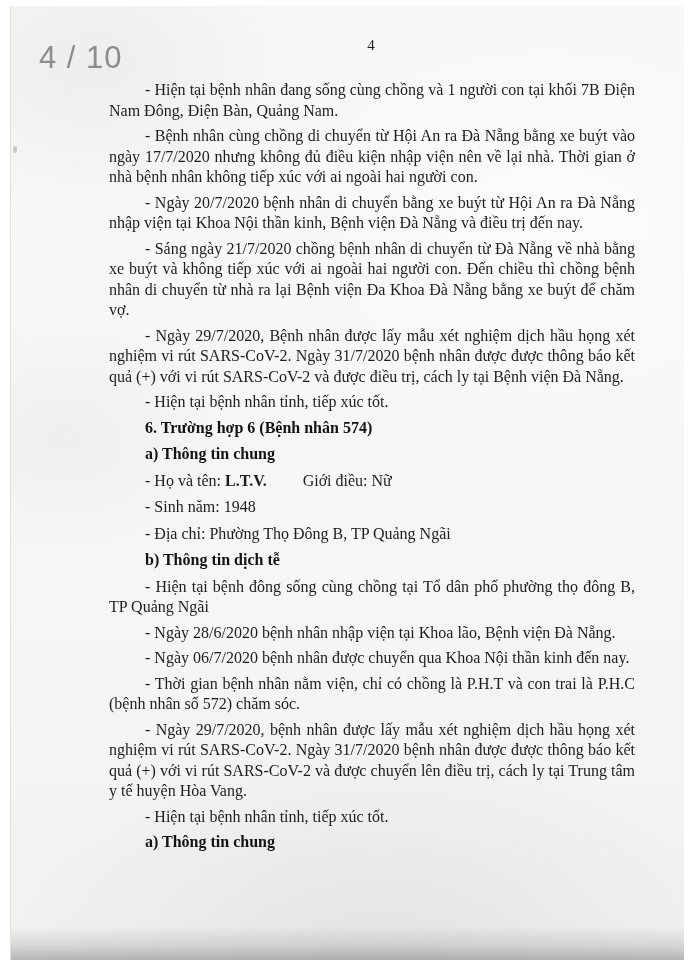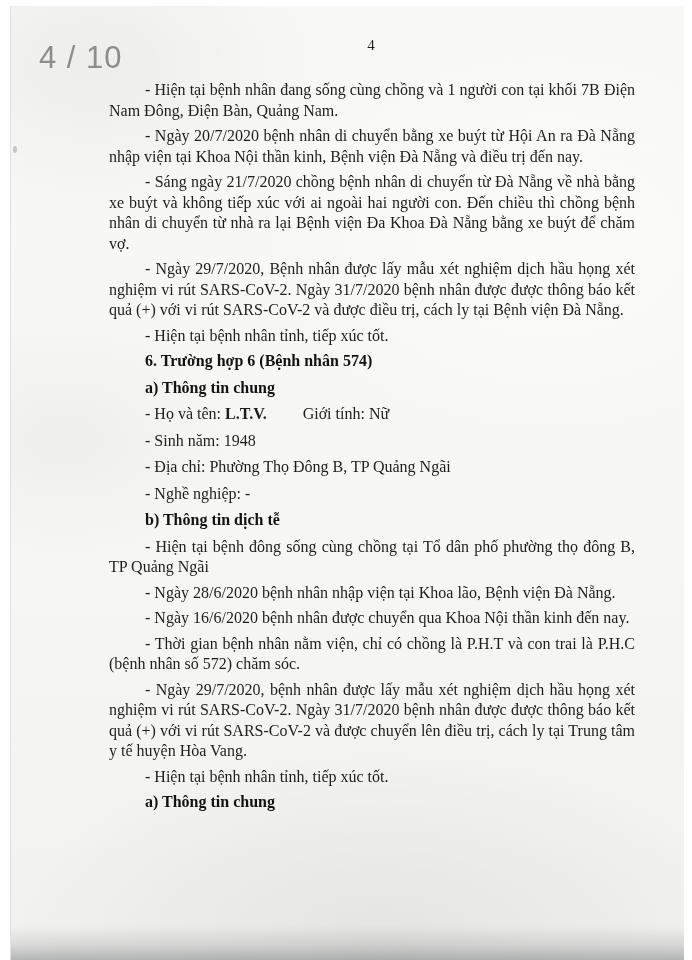--- a/index.html
+++ b/index.html
@@ -70,39 +70,39 @@
 
     <div class="speck"></div>
 
     <div class="overlay-counter">4 / 10</div>
 
     <div class="page-number">4</div>
 
     <div class="content">
 
       <p class="para">- Hiện tại bệnh nhân đang sống cùng chồng và 1 người con tại khối 7B Điện Nam Đông, Điện Bàn, Quảng Nam.</p>
+      <p class="para">- Bệnh nhân cùng chồng di chuyển từ Hội An ra Đà Nẵng bằng xe buýt vào ngày 17/7/2020 nhưng không đủ điều kiện nhập viện nên về lại nhà. Thời gian ở nhà bệnh nhân không tiếp xúc với ai ngoài hai người con.</p>
       <p class="para">- Ngày 20/7/2020 bệnh nhân di chuyển bằng xe buýt từ Hội An ra Đà Nẵng nhập viện tại Khoa Nội thần kinh, Bệnh viện Đà Nẵng và điều trị đến nay.</p>
       <p class="para">- Sáng ngày 21/7/2020 chồng bệnh nhân di chuyển từ Đà Nẵng về nhà bằng xe buýt và không tiếp xúc với ai ngoài hai người con. Đến chiều thì chồng bệnh nhân di chuyển từ nhà ra lại Bệnh viện Đa Khoa Đà Nẵng bằng xe buýt để chăm vợ.</p>
       <p class="para">- Ngày 29/7/2020, Bệnh nhân được lấy mẫu xét nghiệm dịch hầu họng xét nghiệm vi rút SARS-CoV-2. Ngày 31/7/2020 bệnh nhân được được thông báo kết quả (+) với vi rút SARS-CoV-2 và được điều trị, cách ly tại Bệnh viện Đà Nẵng.</p>
       <p class="para">- Hiện tại bệnh nhân tỉnh, tiếp xúc tốt.</p>
 
       <p class="heading">6. Trường hợp 6 (Bệnh nhân 574)</p>
       <p class="heading">a) Thông tin chung</p>
 
-      <p class="field"><span>- Họ và tên: </span><span class="bold">L.T.V.</span><span class="gap"></span><span>Giới tính: Nữ</span></p>
+      <p class="field"><span>- Họ và tên: </span><span class="bold">L.T.V.</span><span class="gap"></span><span>Giới điều: Nữ</span></p>
 
       <p class="field">- Sinh năm: 1948</p>
       <p class="field">- Địa chỉ: Phường Thọ Đông B, TP Quảng Ngãi</p>
-      <p class="field">- Nghề nghiệp: -</p>
 
       <p class="heading">b) Thông tin dịch tễ</p>
 
       <p class="para">- Hiện tại bệnh đông sống cùng chồng tại Tổ dân phố phường thọ đông B, TP Quảng Ngãi</p>
       <p class="para">- Ngày 28/6/2020 bệnh nhân nhập viện tại Khoa lão, Bệnh viện Đà Nẵng.</p>
-      <p class="para">- Ngày 16/6/2020 bệnh nhân được chuyển qua Khoa Nội thần kinh đến nay.</p>
+      <p class="para">- Ngày 06/7/2020 bệnh nhân được chuyển qua Khoa Nội thần kinh đến nay.</p>
       <p class="para">- Thời gian bệnh nhân nằm viện, chỉ có chồng là P.H.T và con trai là P.H.C (bệnh nhân số 572) chăm sóc.</p>
       <p class="para">- Ngày 29/7/2020, bệnh nhân được lấy mẫu xét nghiệm dịch hầu họng xét nghiệm vi rút SARS-CoV-2. Ngày 31/7/2020 bệnh nhân được được thông báo kết quả (+) với vi rút SARS-CoV-2 và được chuyển lên điều trị, cách ly tại Trung tâm y tế huyện Hòa Vang.</p>
       <p class="para">- Hiện tại bệnh nhân tỉnh, tiếp xúc tốt.</p>
 
       <p class="heading">a) Thông tin chung</p>
 
     </div>
 
     <div class="bottom-shade"></div>
   </div>

